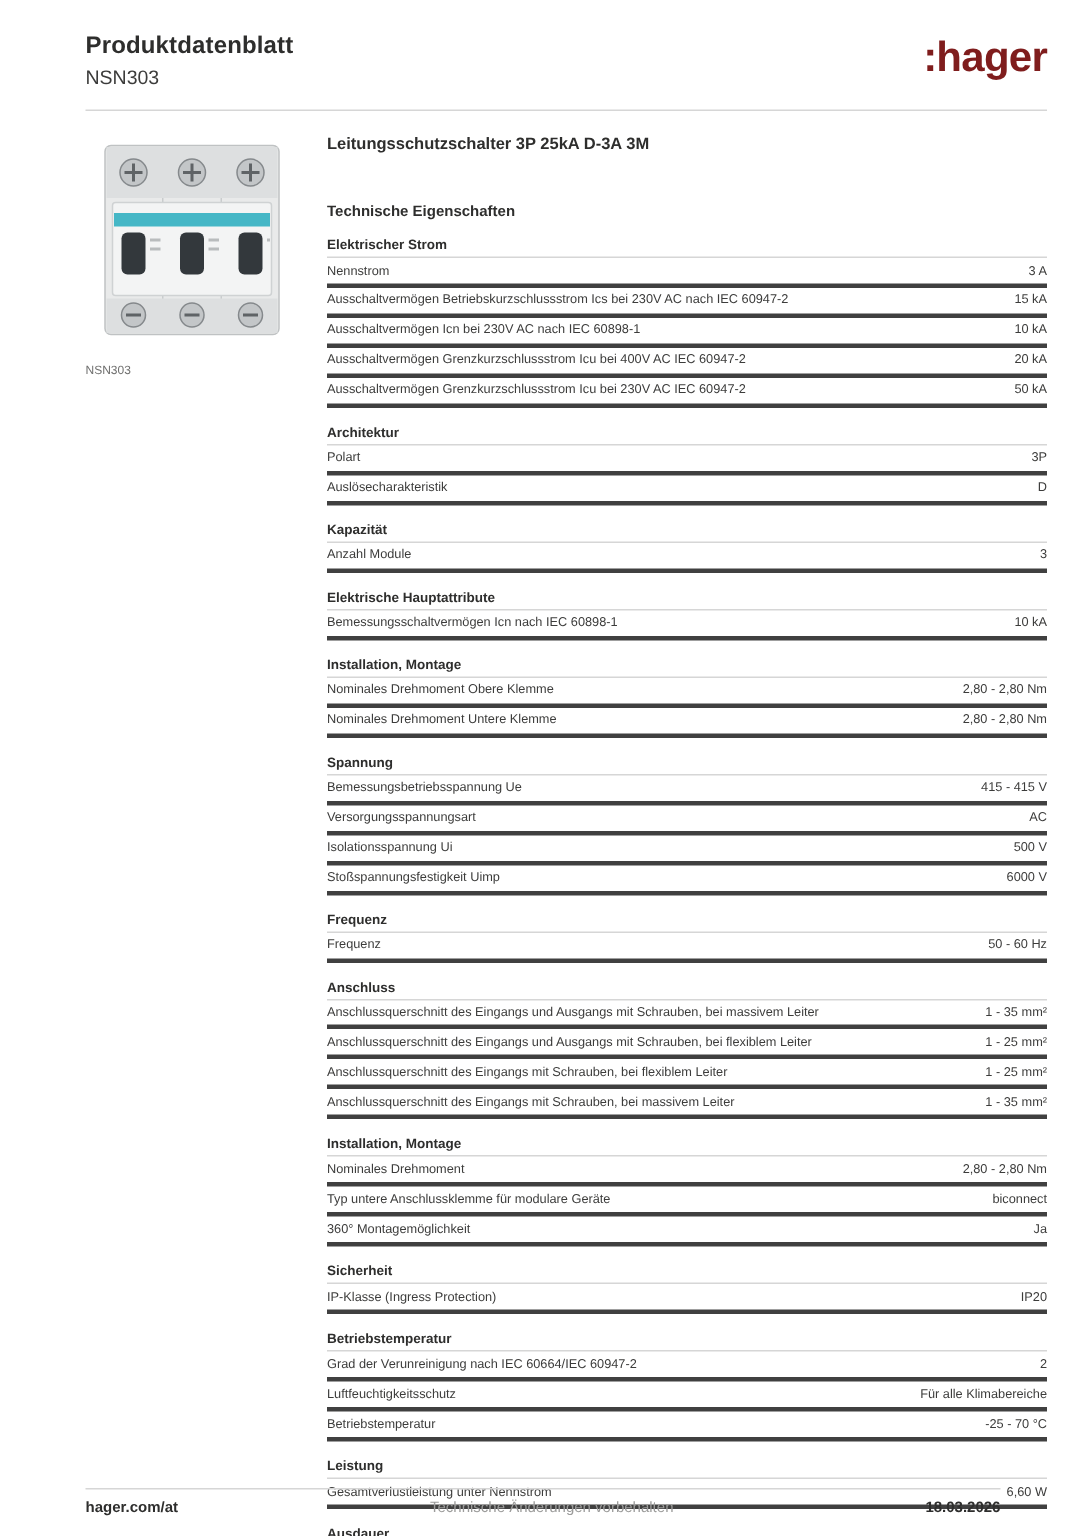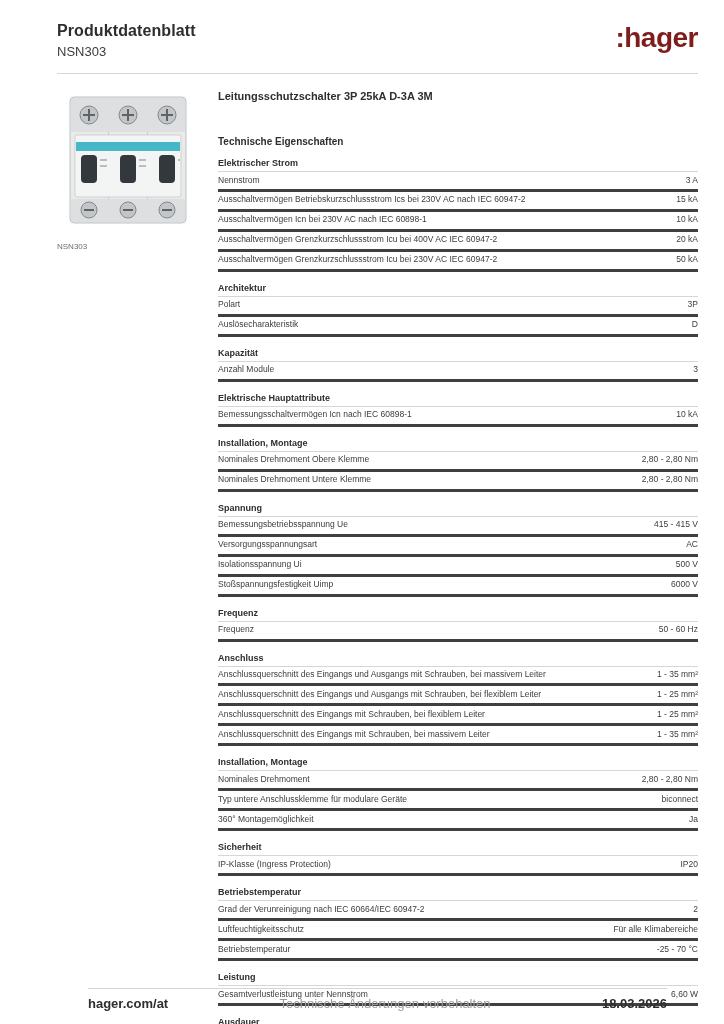--- a/index.html
+++ b/index.html
@@ -43,22 +43,21 @@
     gap: 12px; line-height: 1.35;
   }
   .row-label { flex: 1; color: #3c3c3b; }
   .row-value { text-align: right; white-space: nowrap; color: #3c3c3b; }
 
   
   .footer {
     position: absolute; left: 57px; right: 57px; bottom: 13px;
     border-top: 1px solid #d6d6d6; padding-top: 7px;
     display: flex; justify-content: space-between; align-items: flex-start;
-    font-size: 13px;
-    margin-left: 31px;
+    font-size: 10px;
   }
   .footer-left { font-weight: bold; color: #2e2e2d; }
   .footer-center { color: #9c9c9b; }
   .footer-right { font-weight: bold; color: #2e2e2d; }
 </style>
 </head>
 <body>
 
 <div class="page">
 

